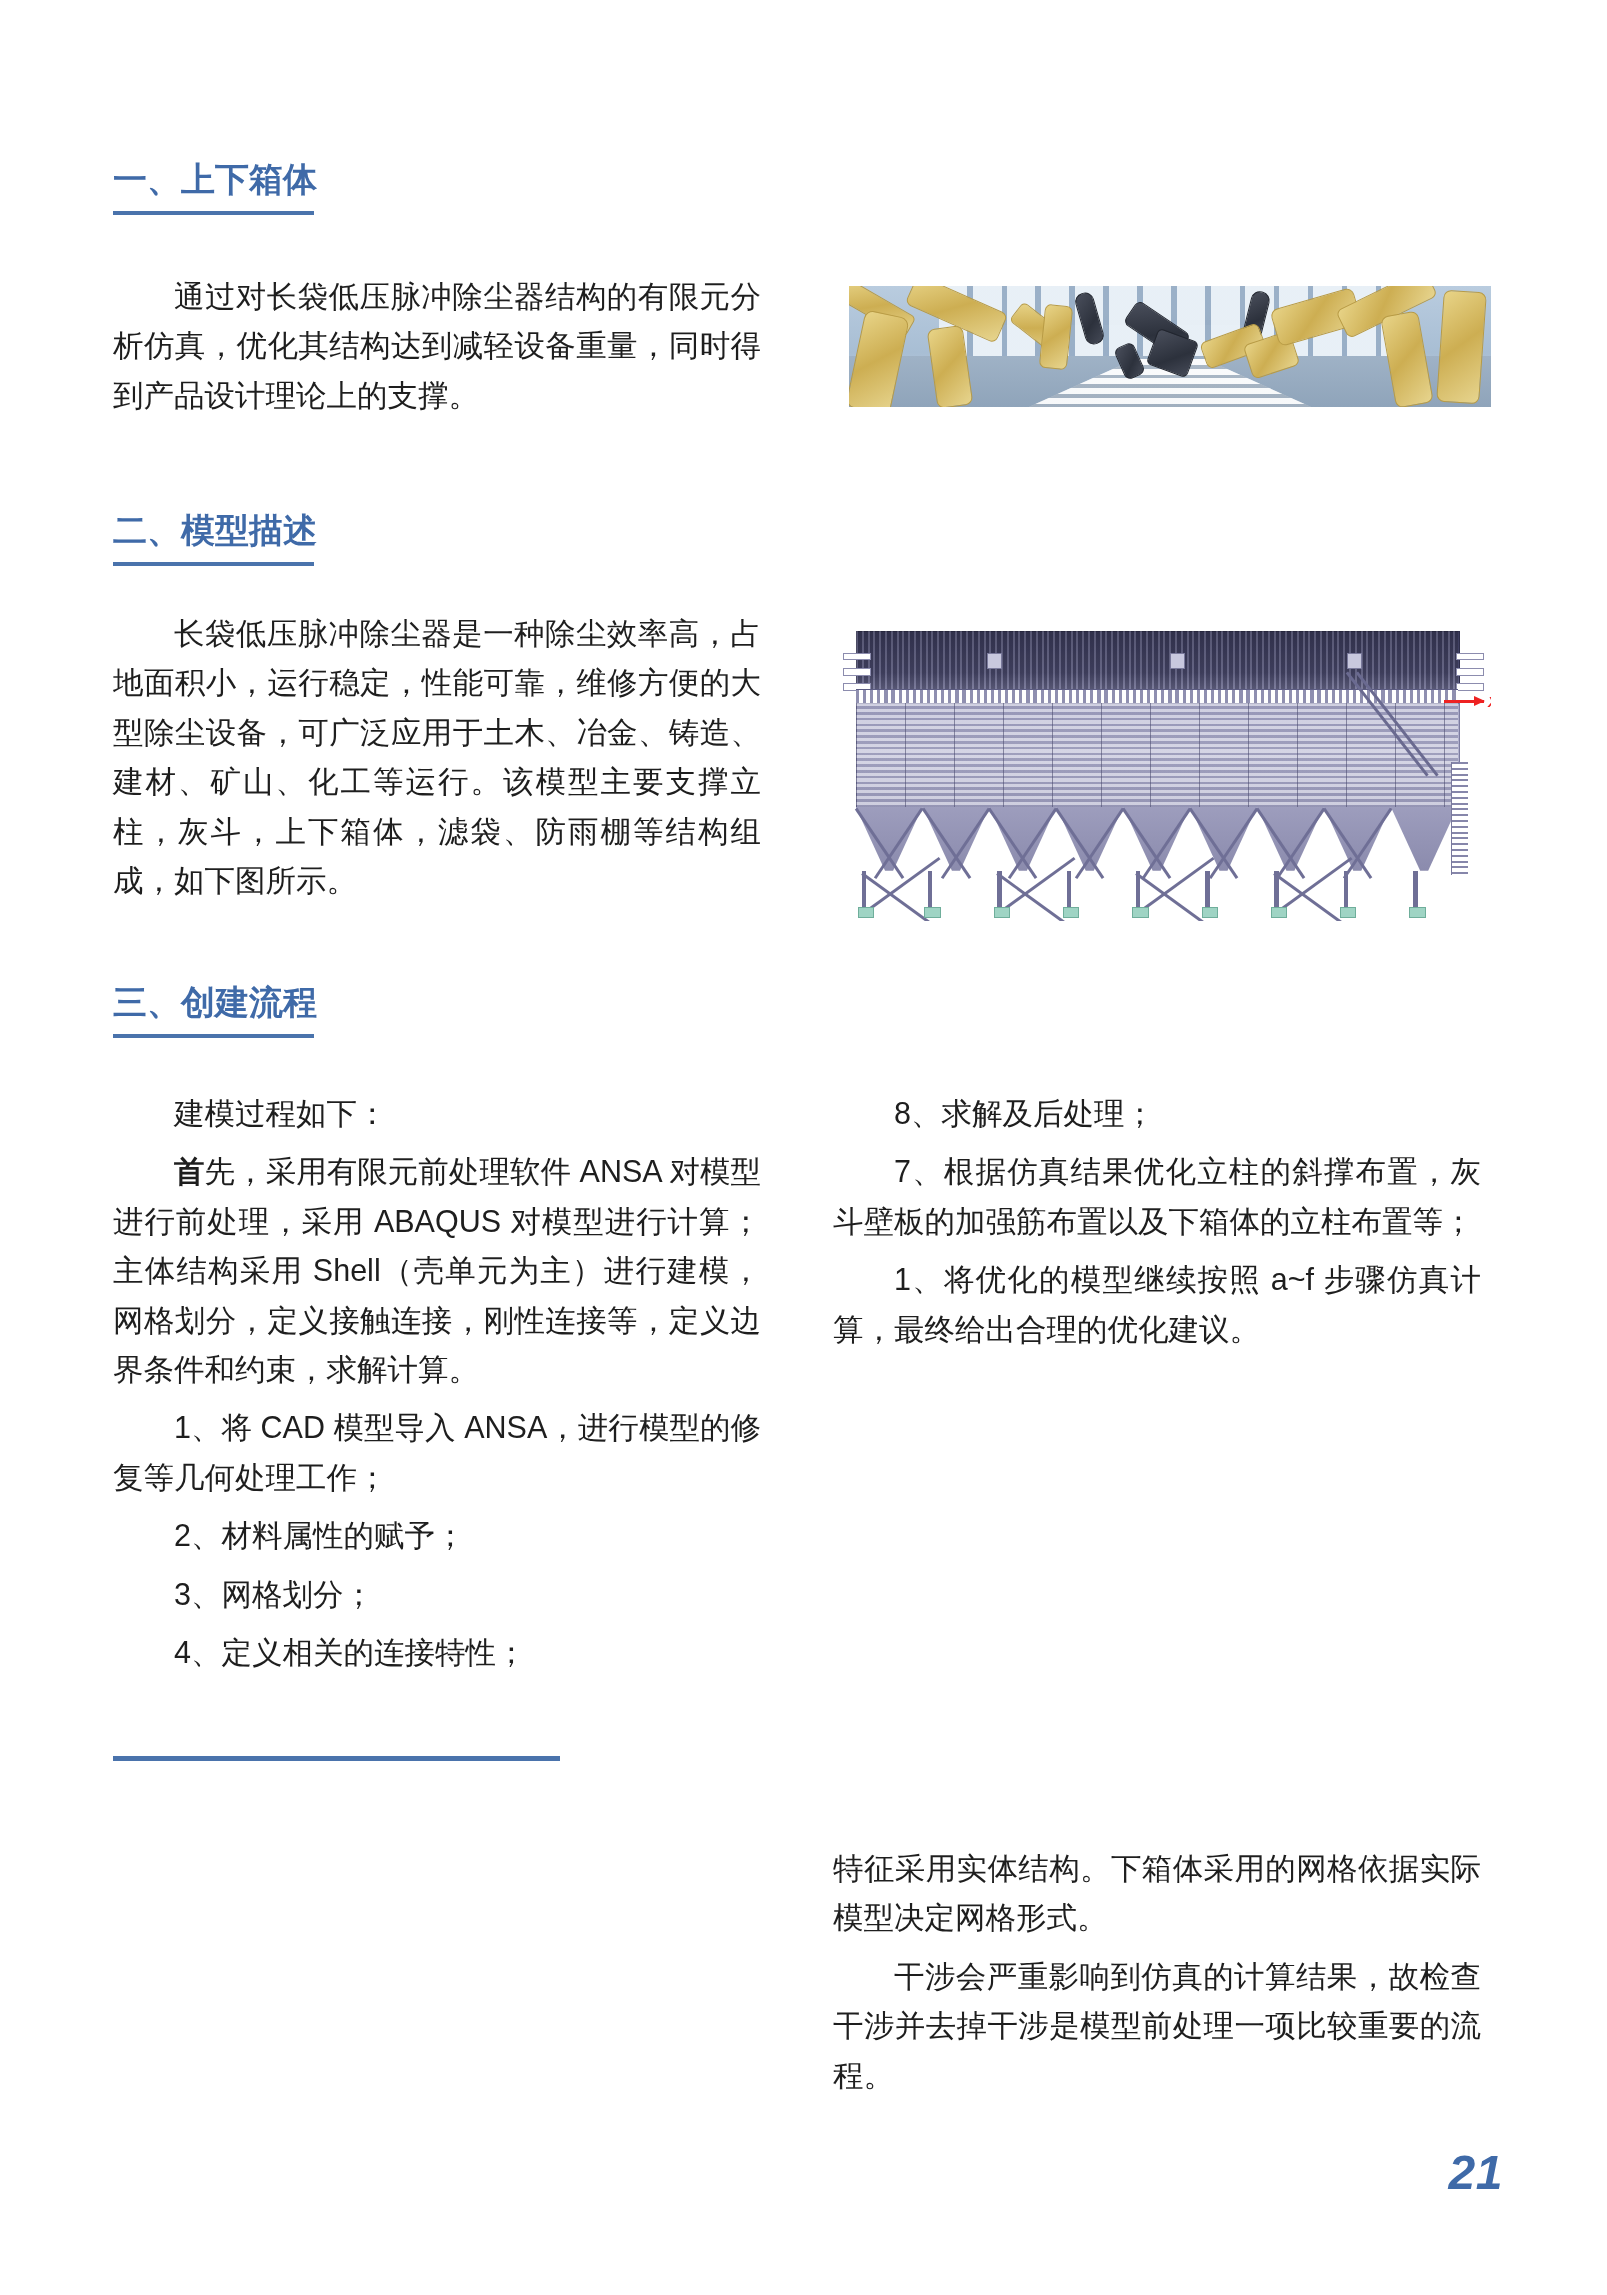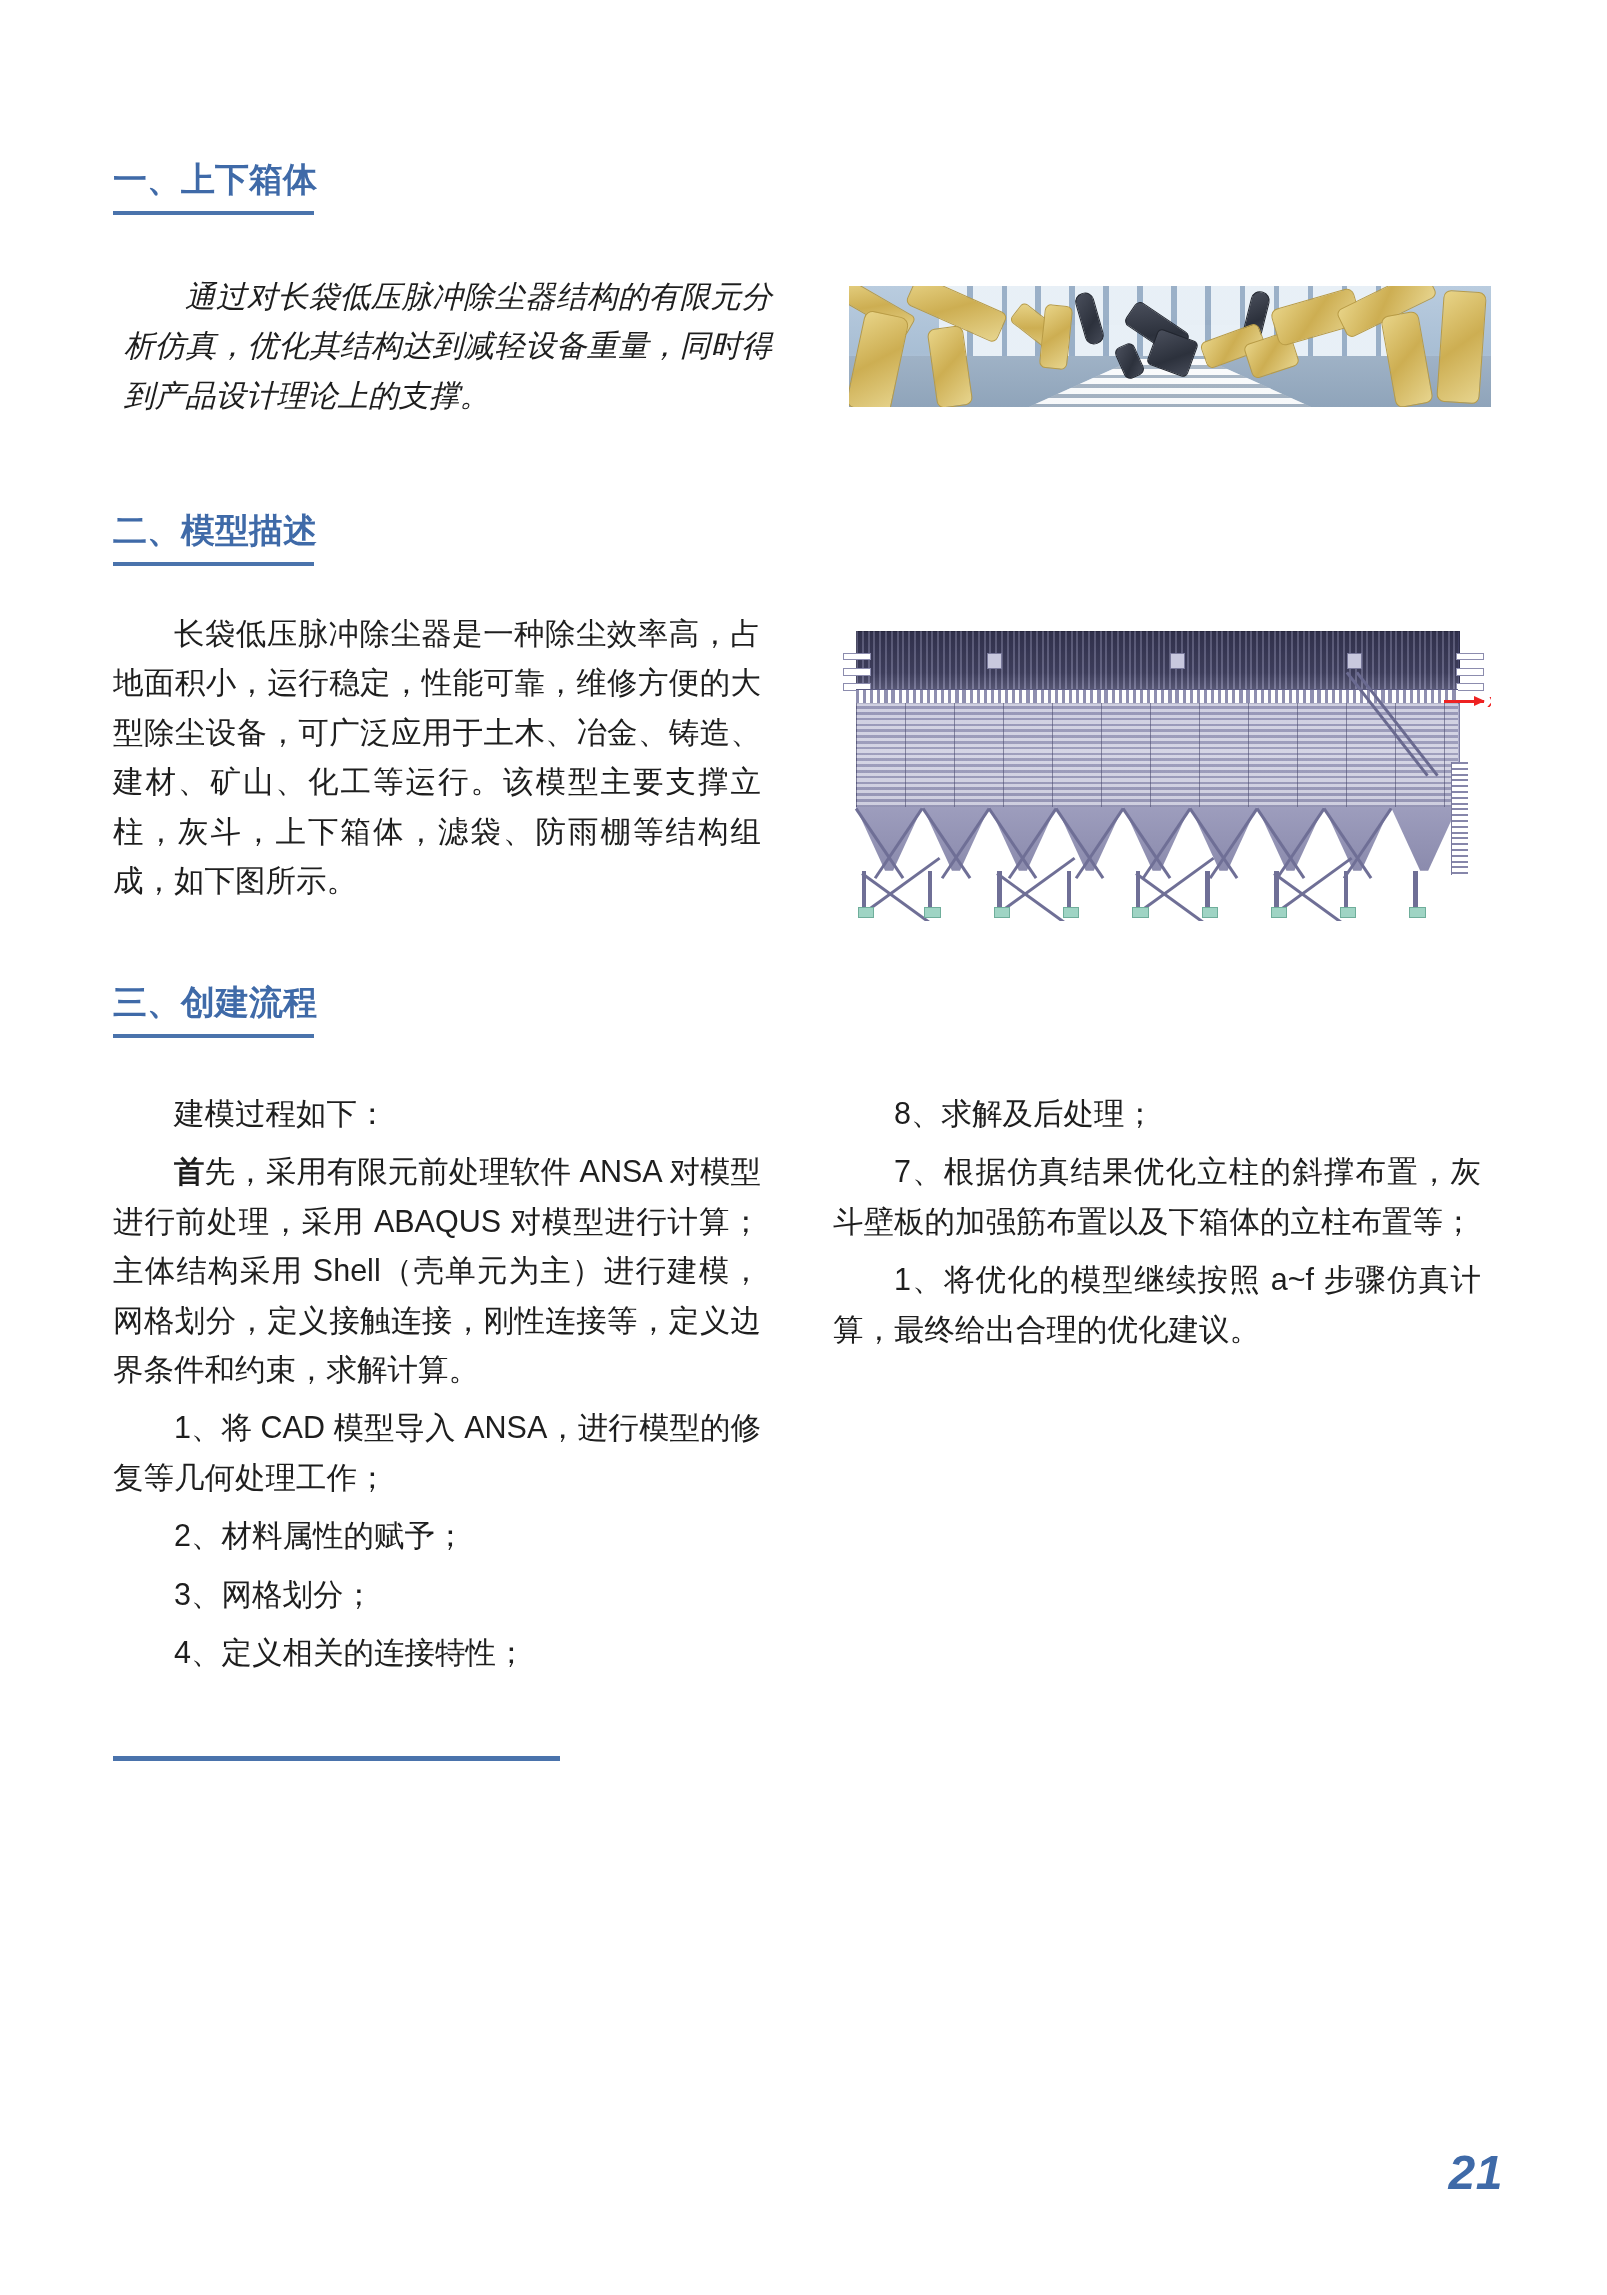--- a/index.html
+++ b/index.html
@@ -220,21 +220,21 @@
 </head>
 <body>
 
 <div class="page">
 
   <div class="section-head" style="top:162px;width:201px;">
     <div class="head-text">一、上下箱体</div>
     <div class="head-rule"></div>
   </div>
 
-  <div class="col" style="left:124px; top:272px; width:648px;font-style:italic;">
+  <div class="col" style="left:113px; top:272px; width:648px;">
     <p>通过对长袋低压脉冲除尘器结构的有限元分析仿真，优化其结构达到减轻设备重量，同时得到产品设计理论上的支撑。</p>
   </div>
 
   <div class="fig" style="left:849px; top:286px; width:642px; height:121px;">
     <div class="robot-photo">
       <div class="windows"></div>
       <div class="floor"></div>
       <div class="belt"></div>
       <div class="belt-slats"></div>
 
@@ -380,17 +380,21 @@
     <p>8、求解及后处理；</p>
     <p>7、根据仿真结果优化立柱的斜撑布置，灰斗壁板的加强筋布置以及下箱体的立柱布置等；</p>
     <p>1、将优化的模型继续按照 a~f 步骤仿真计算，最终给出合理的优化建议。</p>
   </div>
 
   <div class="section-head" style="top:1743px;width:447px;">
     <div class="head-rule"></div>
   </div>
 
 
+  <div class="col" style="left:833px; top:1844px; width:648px;">
+    <p class="noindent">特征采用实体结构。下箱体采用的网格依据实际模型决定网格形式。</p>
+    <p>干涉会严重影响到仿真的计算结果，故检查干涉并去掉干涉是模型前处理一项比较重要的流程。</p>
+  </div>
 
   <div class="page-number">21</div>
 
 </div>
 
 
 </body></html>

